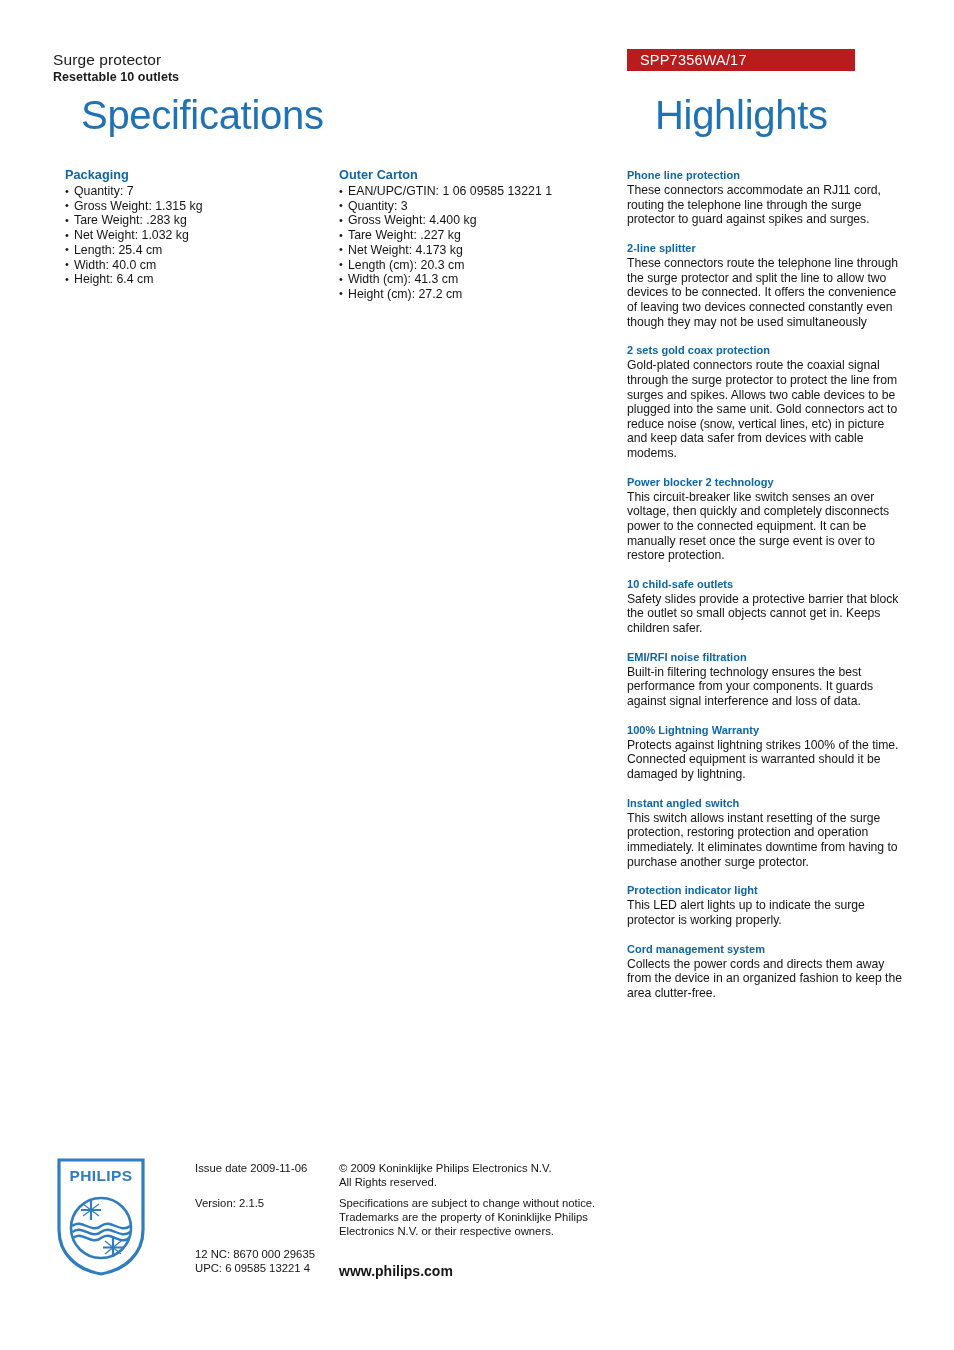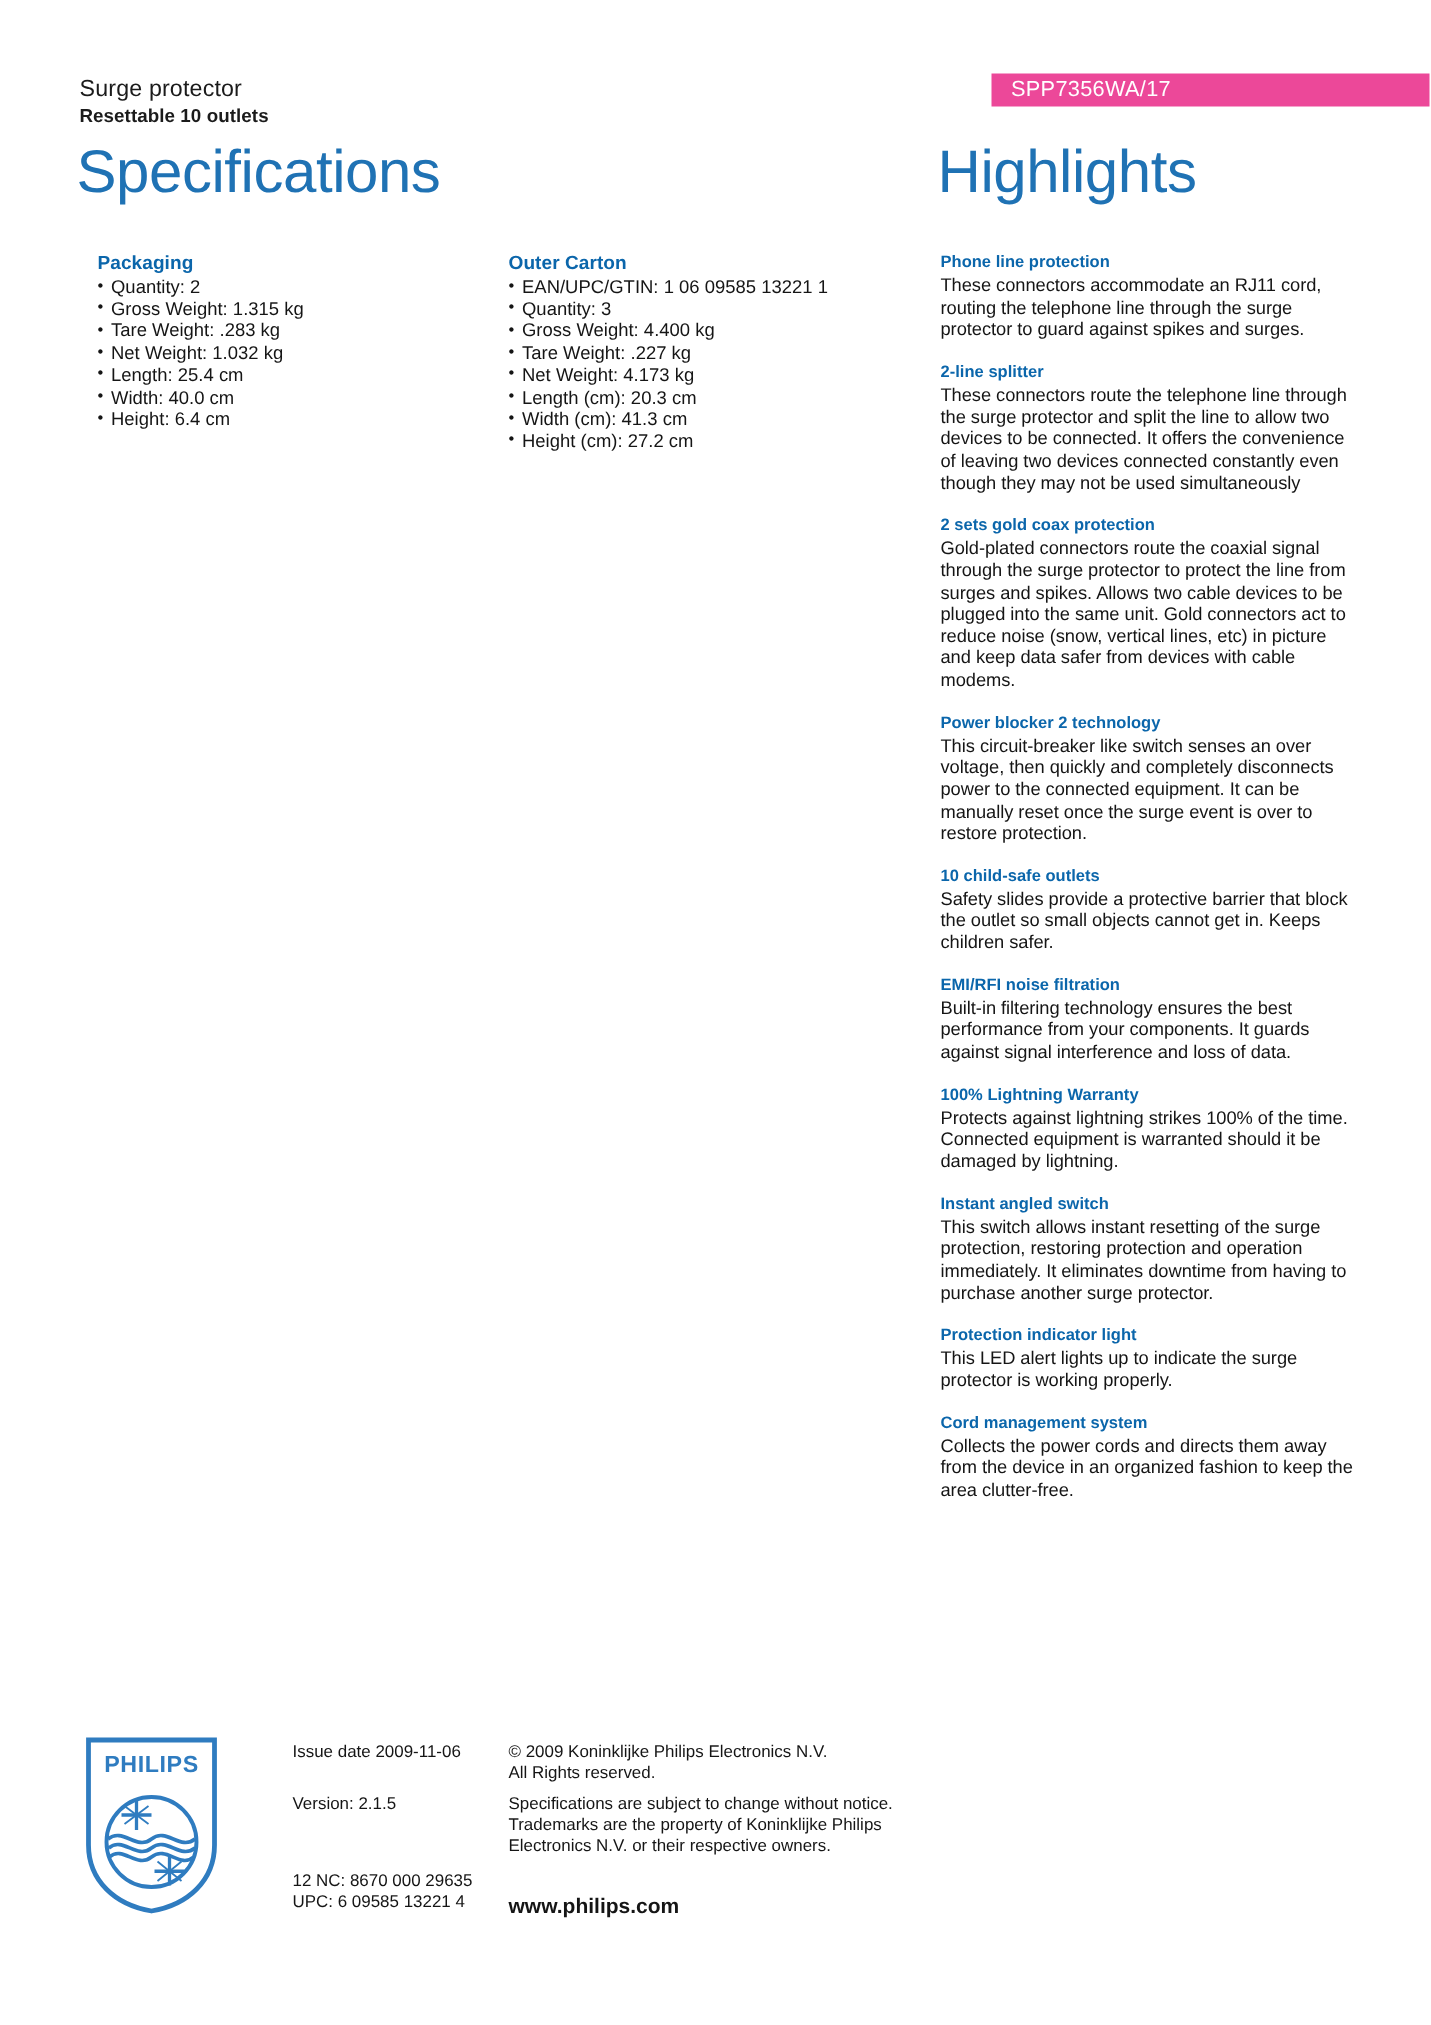--- a/index.html
+++ b/index.html
@@ -40,45 +40,46 @@
   .product-kicker .line2 {
     font-size: 12.5px;
     line-height: 16px;
     font-weight: bold;
     color: #1b1b1b;
     letter-spacing: 0.05px;
   }
 
   .code-bar {
     position: absolute;
-    left: 661px;
+    left: 627px;
     top: 49px;
-    width: 292px;
+    width: 228px;
     height: 22px;
-    background: #ec4899;
+    background: #b91c1c;
   }
   .code-bar span {
     position: absolute;
     left: 13px;
     top: 3px;
     font-size: 14.5px;
     line-height: 17px;
     color: #ffffff;
     letter-spacing: 0.2px;
   }
 
   
   .title-spec,
   .title-high {
     position: absolute;
     font-size: 40px;
     line-height: 46px;
     font-weight: normal;
     color: #1f72b4;
     letter-spacing: -0.3px;
+    margin-left: 30px;
   }
   .title-spec { left: 51px; top: 92px; }
   .title-high { left: 625px; top: 92px; }
 
   
   .spec-col {
     position: absolute;
     top: 167px;
   }
   .spec-col.c1 { left: 53px;  width: 262px; margin-left: 12px; }
@@ -165,21 +166,21 @@
   <div class="code-bar">
     <span>SPP7356WA/17</span>
   </div>
 
   <div class="title-spec">Specifications</div>
   <div class="title-high">Highlights</div>
 
   <div class="spec-col c1">
     <div class="spec-group-title">Packaging</div>
     <ul class="spec-list">
-      <li>Quantity: 2</li>
+      <li>Quantity: 7</li>
       <li>Gross Weight: 1.315 kg</li>
       <li>Tare Weight: .283 kg</li>
       <li>Net Weight: 1.032 kg</li>
       <li>Length: 25.4 cm</li>
       <li>Width: 40.0 cm</li>
       <li>Height: 6.4 cm</li>
     </ul>
   </div>
 
   <div class="spec-col c2">

